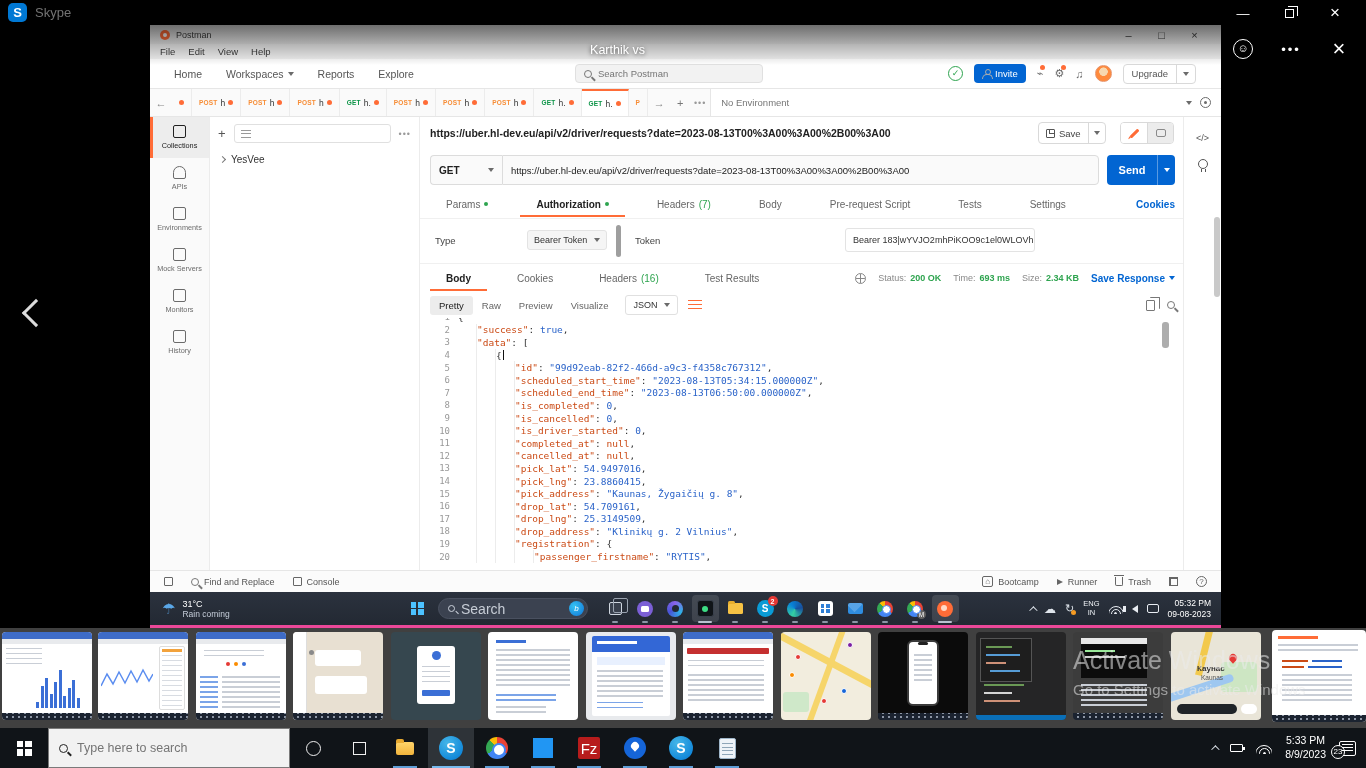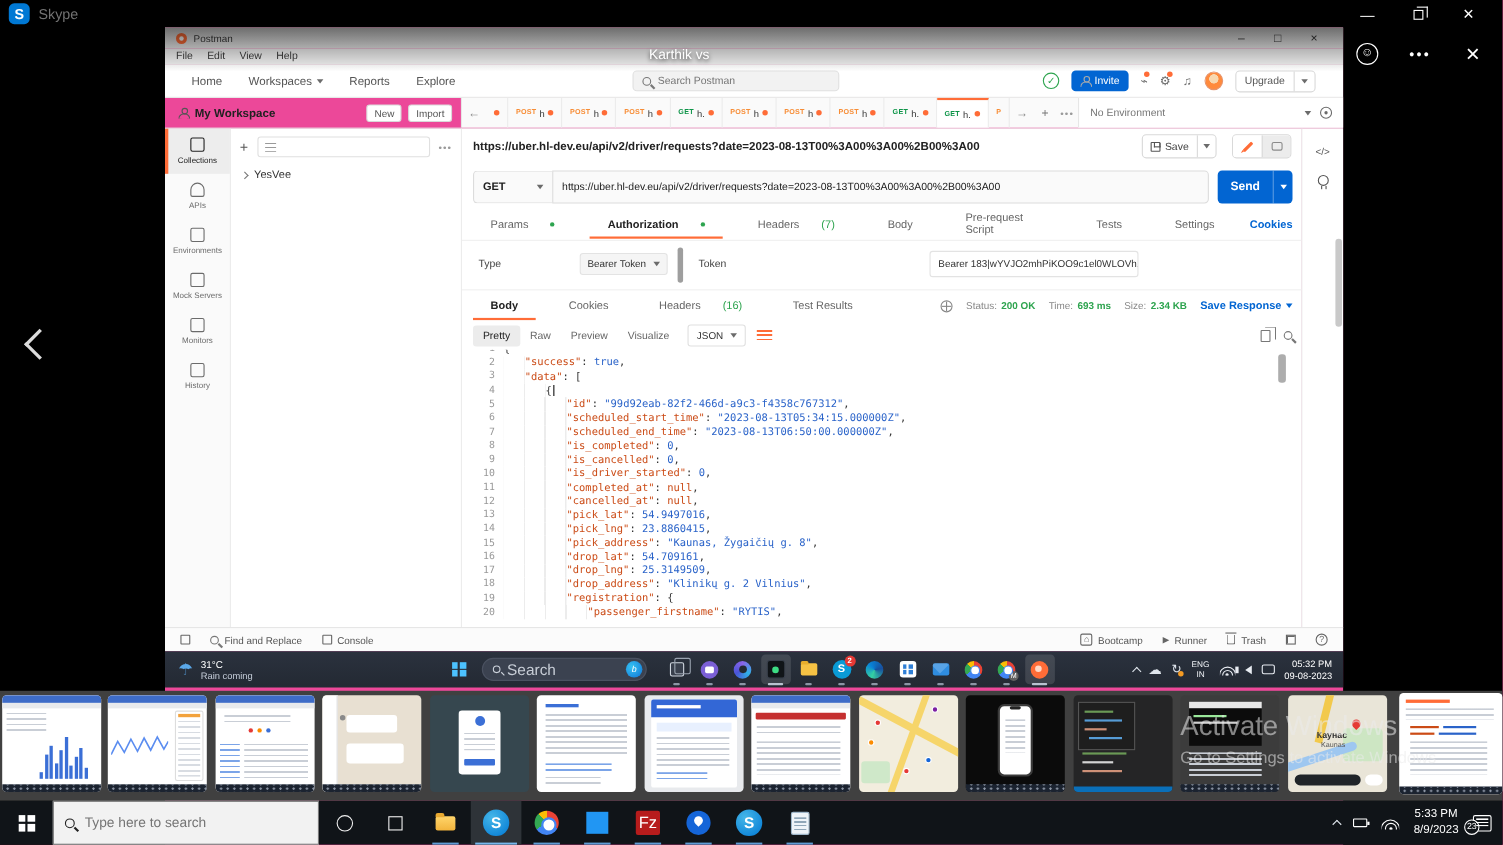--- a/index.html
+++ b/index.html
@@ -104,21 +104,21 @@
 .reqrow{position:absolute;left:10px;top:38px;width:745px;height:30px;display:flex}
 .mth-sel{width:72px;border:1px solid #dcdcdc;border-right:none;border-radius:4px 0 0 4px;background:#fafafa;display:flex;align-items:center;justify-content:space-between;padding:0 8px;font-size:10px;font-weight:bold;color:#212121}
 .url-in{flex:1;border:1px solid #dcdcdc;border-radius:0 4px 4px 0;background:#fafafa;display:flex;align-items:center;padding:0 8px;margin-right:8px}
 .url-in input{width:100%;border:none;outline:none;background:transparent;font-size:9.5px;color:#212121;font-family:"Liberation Sans",sans-serif}
 .btn-send{width:68px;background:#0265d2;border-radius:4px;color:#fff;display:flex;align-items:stretch;overflow:hidden}
 .btn-send .lab{flex:1;display:flex;align-items:center;justify-content:center;font-size:11px;font-weight:bold}
 .btn-send .dd{width:18px;border-left:1px solid rgba(255,255,255,.35);display:flex;align-items:center;justify-content:center}
 .btn-send .cv{border-top-color:#fff}
 
 .reqtabs{position:absolute;left:10px;top:75px;width:745px;height:24px;display:flex;align-items:center;gap:16px;font-size:10px;color:#666}
-.rt{display:flex;align-items:center;gap:20px;padding:5px 16px;position:relative}
+.rt{display:flex;align-items:center;gap:4px;padding:5px 16px;position:relative}
 .rt.active{color:#212121;font-weight:bold}
 .rt.active::after{content:"";position:absolute;left:0;right:0;bottom:-2px;height:2px;background:#ff6c37}
 .gdot{width:4px;height:4px;border-radius:50%;background:#2ea44f}
 .cnt{color:#2ea44f}
 .cookies{margin-left:auto;color:#0265d2;font-weight:bold}
 
 .authsec{position:absolute;left:0;top:101px;width:763px;height:46px;border-top:1px solid #f0f0f0;border-bottom:1px solid #f0f0f0}
 .a-type-lab{position:absolute;left:15px;top:16px;font-size:9.5px;color:#444}
 .a-type-sel{position:absolute;left:107px;top:11px;width:80px;height:20px;background:#f5f5f5;border:1px solid #e3e3e3;border-radius:3px;display:flex;align-items:center;justify-content:space-between;padding:0 6px;font-size:9px;color:#333}
 .a-div{position:absolute;left:196px;top:6px;width:5px;height:32px;background:#9e9e9e;border-radius:3px}
@@ -364,26 +364,20 @@
       <span class="btn-upgrade">
           <span class="lab">Upgrade</span>
           <span class="dd">
             <span class="cv"></span>
           </span>
         </span>
     </div>
   </div>
 
   <div class="pm-row2">
-    <div class="ws-head">
-      <span class="person"></span>
-      <span class="ws-name">My Workspace</span>
-      <span class="btn-sm">New</span>
-      <span class="btn-sm">Import</span>
-    </div>
     <div class="tabstrip">
       <span class="ts-arrow">←</span>
       <span id="pm-tabs" style="display:flex;align-items:stretch">
           <span class="ptab">
             <span class="udot"></span>
           </span>
           <span class="ptab">
             <span class="mth m-post">POST</span>
             <span class="ttl">h</span>
             <span class="udot"></span>

